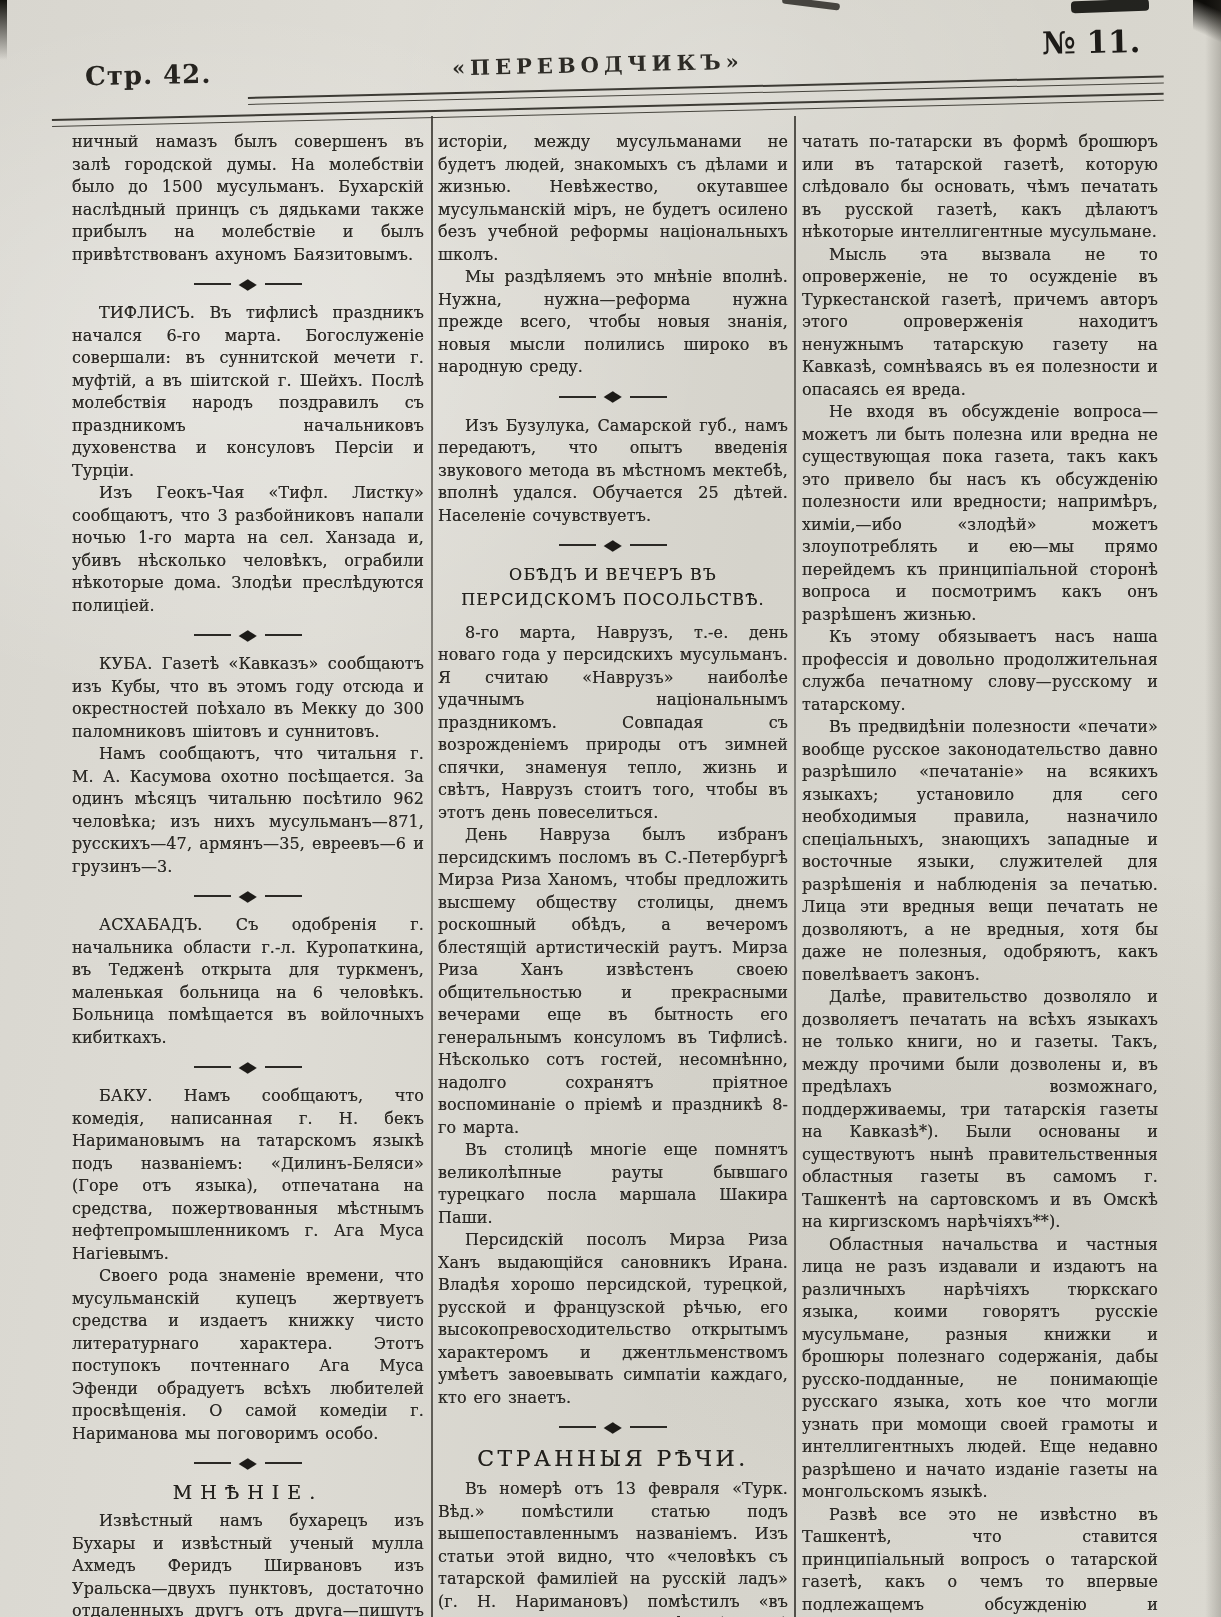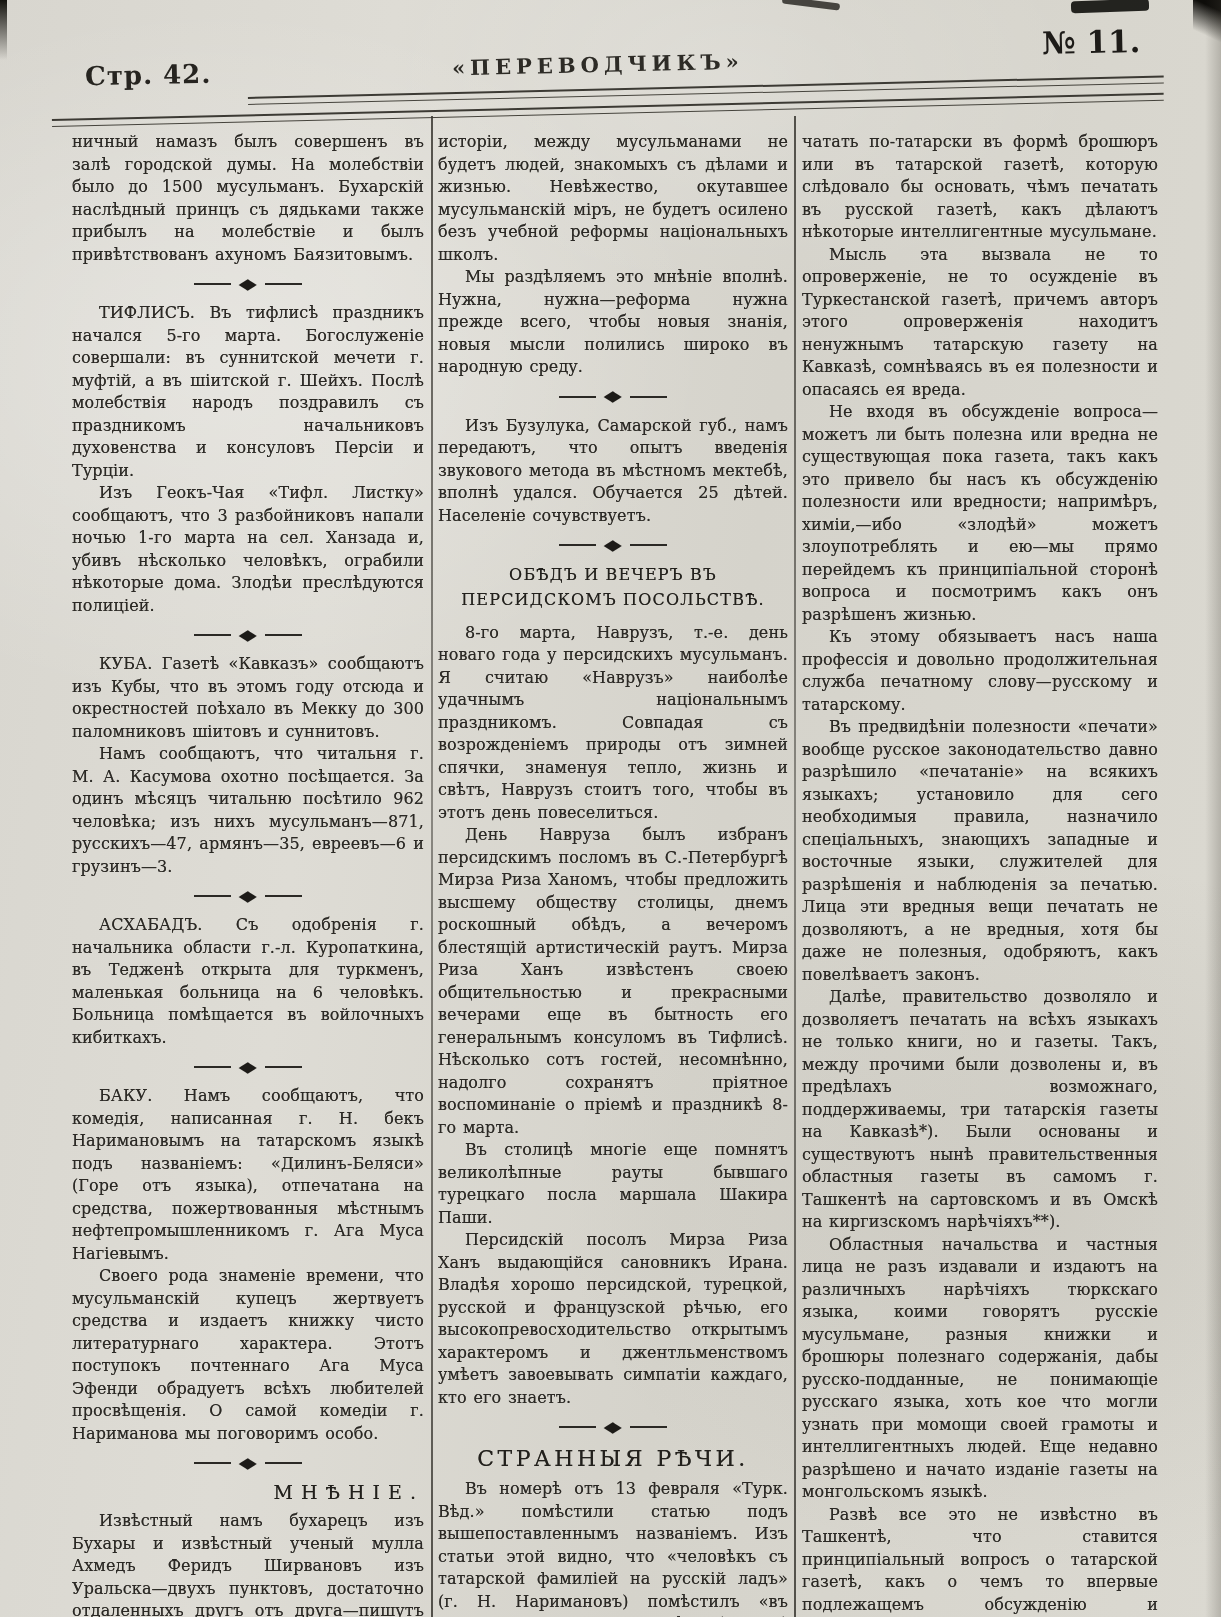--- a/index.html
+++ b/index.html
@@ -28,21 +28,21 @@
   .col.c1 { left:72px;  width:352px; }
   .col.c2 { left:438px; width:350px; }
   .col.c3 { left:802px; width:356px; }
   .para { margin:0; font-size:16px; line-height:22.5px; text-indent:27px; word-spacing:1.5px; letter-spacing:0.1px;
           text-shadow:0 0 0.5px rgba(35,33,28,0.65); }
   .para.noindent { text-indent:0; }
   .divider { display:flex; align-items:center; justify-content:center; margin:8px 0; height:20px; }
   .d-line { display:inline-block; width:37px; height:2px; background:#2b2925; margin:0 11px; }
   .d-diamond { display:inline-block; font-size:15px; line-height:15px; transform:scaleX(1.6); color:#1d1b18; }
   .heading { text-align:center; color:#22201c; text-shadow:0 0 0.5px rgba(30,28,24,0.6); }
-  .h-mnenie { font-size:19px; font-weight:normal; letter-spacing:8px; margin:8px 0 7px;text-align:right; }
+  .h-mnenie { font-size:19px; font-weight:normal; letter-spacing:8px; margin:8px 0 7px; }
   .h-obed   { font-size:16px; font-weight:normal; letter-spacing:1.2px; line-height:1.55; margin:6px 6px 9px; }
   .h-rechi  { font-size:22px; font-weight:normal; letter-spacing:3.5px; margin:9px 0 7px; }
   
   .smudge { position:absolute; pointer-events:none; }
   .sm-a { left:782px; top:0; width:58px; height:7px; background:#14130f; transform:rotate(7deg); opacity:.75; border-radius:3px; }
   .sm-b { right:72px; top:0; width:78px; height:12px; background:#100f0c; transform:rotate(-2deg); border-radius:4px; opacity:.9; }
   .sm-c { right:0; top:0; width:28px; height:44px; background:linear-gradient(205deg,#0e0d0a 20%, rgba(14,13,10,0) 75%); }
   .sm-d { left:0; top:0; width:7px; height:60px; background:linear-gradient(#15140f, rgba(21,20,15,0)); }
   .sm-e { right:0; top:0; width:16px; height:100%; background:linear-gradient(to left, rgba(70,66,58,0.25), rgba(70,66,58,0)); }
 </style>
@@ -61,21 +61,21 @@
   <div class="colrule r1"></div>
   <div class="colrule r2"></div>
 
   <div class="col c1">
       <p class="para noindent">ничный намазъ былъ совершенъ въ залѣ городской думы. На молебствіи было до 1500 мусульманъ. Бухарскій наслѣдный принцъ съ дядьками также прибылъ на молебствіе и былъ привѣтствованъ ахуномъ Баязитовымъ.</p>
       <div class="divider">
         <span class="d-line"></span>
         <span class="d-diamond">◆</span>
         <span class="d-line"></span>
       </div>
-      <p class="para">ТИФЛИСЪ. Въ тифлисѣ праздникъ начался 5-го марта. Богослуженіе совершали: въ суннитской мечети г. муфтій, а въ шіитской г. Шейхъ. Послѣ молебствія народъ поздравилъ съ праздникомъ начальниковъ духовенства и консуловъ Персіи и Турціи.</p>
+      <p class="para">ТИФЛИСЪ. Въ тифлисѣ праздникъ начался 6-го марта. Богослуженіе совершали: въ суннитской мечети г. муфтій, а въ шіитской г. Шейхъ. Послѣ молебствія народъ поздравилъ съ праздникомъ начальниковъ духовенства и консуловъ Персіи и Турціи.</p>
       <p class="para">Изъ Геокъ-Чая «Тифл. Листку» сообщаютъ, что 3 разбойниковъ напали ночью 1-го марта на сел. Ханзада и, убивъ нѣсколько человѣкъ, ограбили нѣкоторые дома. Злодѣи преслѣдуются полиціей.</p>
       <div class="divider">
         <span class="d-line"></span>
         <span class="d-diamond">◆</span>
         <span class="d-line"></span>
       </div>
       <p class="para">КУБА. Газетѣ «Кавказъ» сообщаютъ изъ Кубы, что въ этомъ году отсюда и окрестностей поѣхало въ Мекку до 300 паломниковъ шіитовъ и суннитовъ.</p>
       <p class="para">Намъ сообщаютъ, что читальня г. М. А. Касумова охотно посѣщается. За одинъ мѣсяцъ читальню посѣтило 962 человѣка; изъ нихъ мусульманъ—871, русскихъ—47, армянъ—35, евреевъ—6 и грузинъ—3.</p>
       <div class="divider">
         <span class="d-line"></span>

